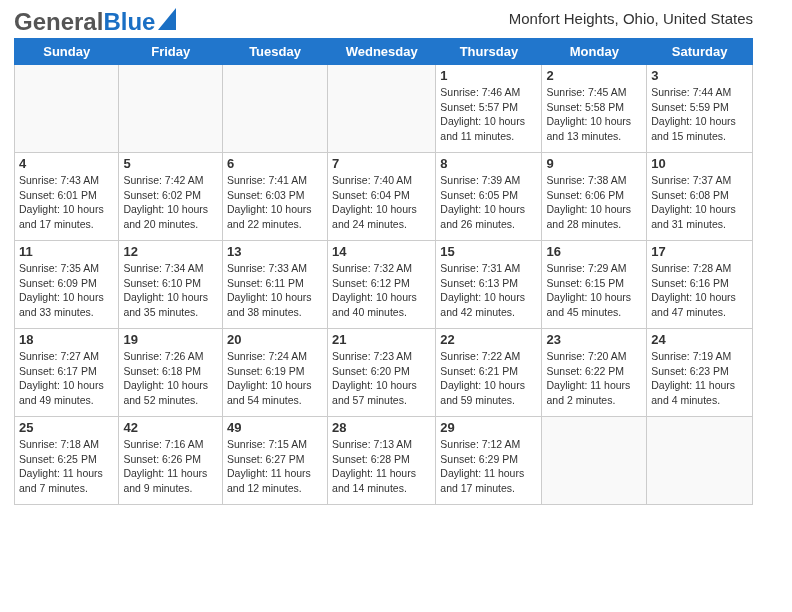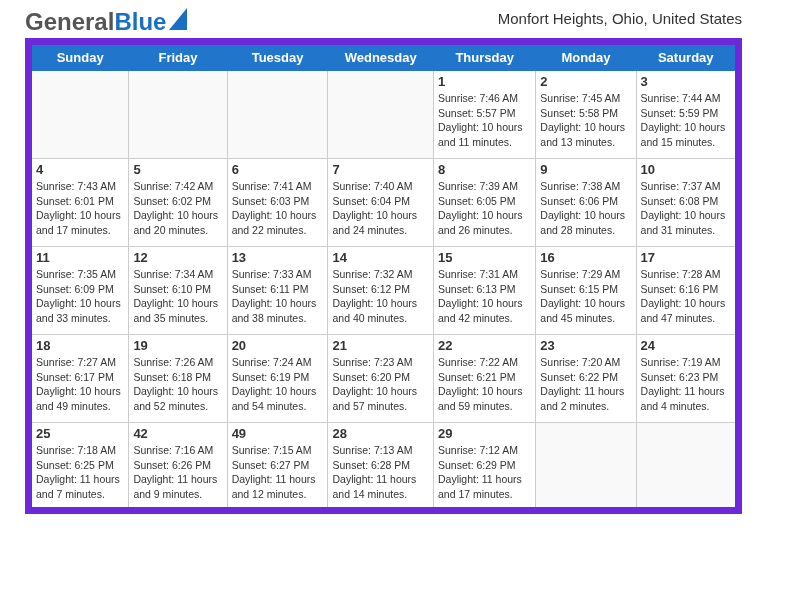--- a/index.html
+++ b/index.html
@@ -5,21 +5,21 @@
     * { box-sizing: border-box; margin: 0; padding: 0; }
     body {
       font-family: Arial, sans-serif;
       background: #fff;
       width: 792px;
       height: 612px;
       overflow: hidden;
     }
     .page {
       width: 767px;
-      padding: 10px 25px;
+      padding: 10px 14px;
     }
     .header {
       display: flex;
       justify-content: space-between;
       align-items: flex-start;
       margin-bottom: 4px;
     }
     .title-block {
       text-align: right;
     }
@@ -29,21 +29,21 @@
       color: #333;
       line-height: 1.1;
     }
     .location {
       font-size: 15px;
       color: #333;
     }
     .calendar {
       width: 100%;
       border-collapse: collapse;
-      border: 7px solid #6d28d9;
+      border: 1px solid #6d28d9;
     }
     .calendar th {
       background-color: #2176cc;
       color: #fff;
       font-size: 13px;
       font-weight: bold;
       text-align: center;
       padding: 5px 4px;
       border: 1px solid #2176cc;
     }

